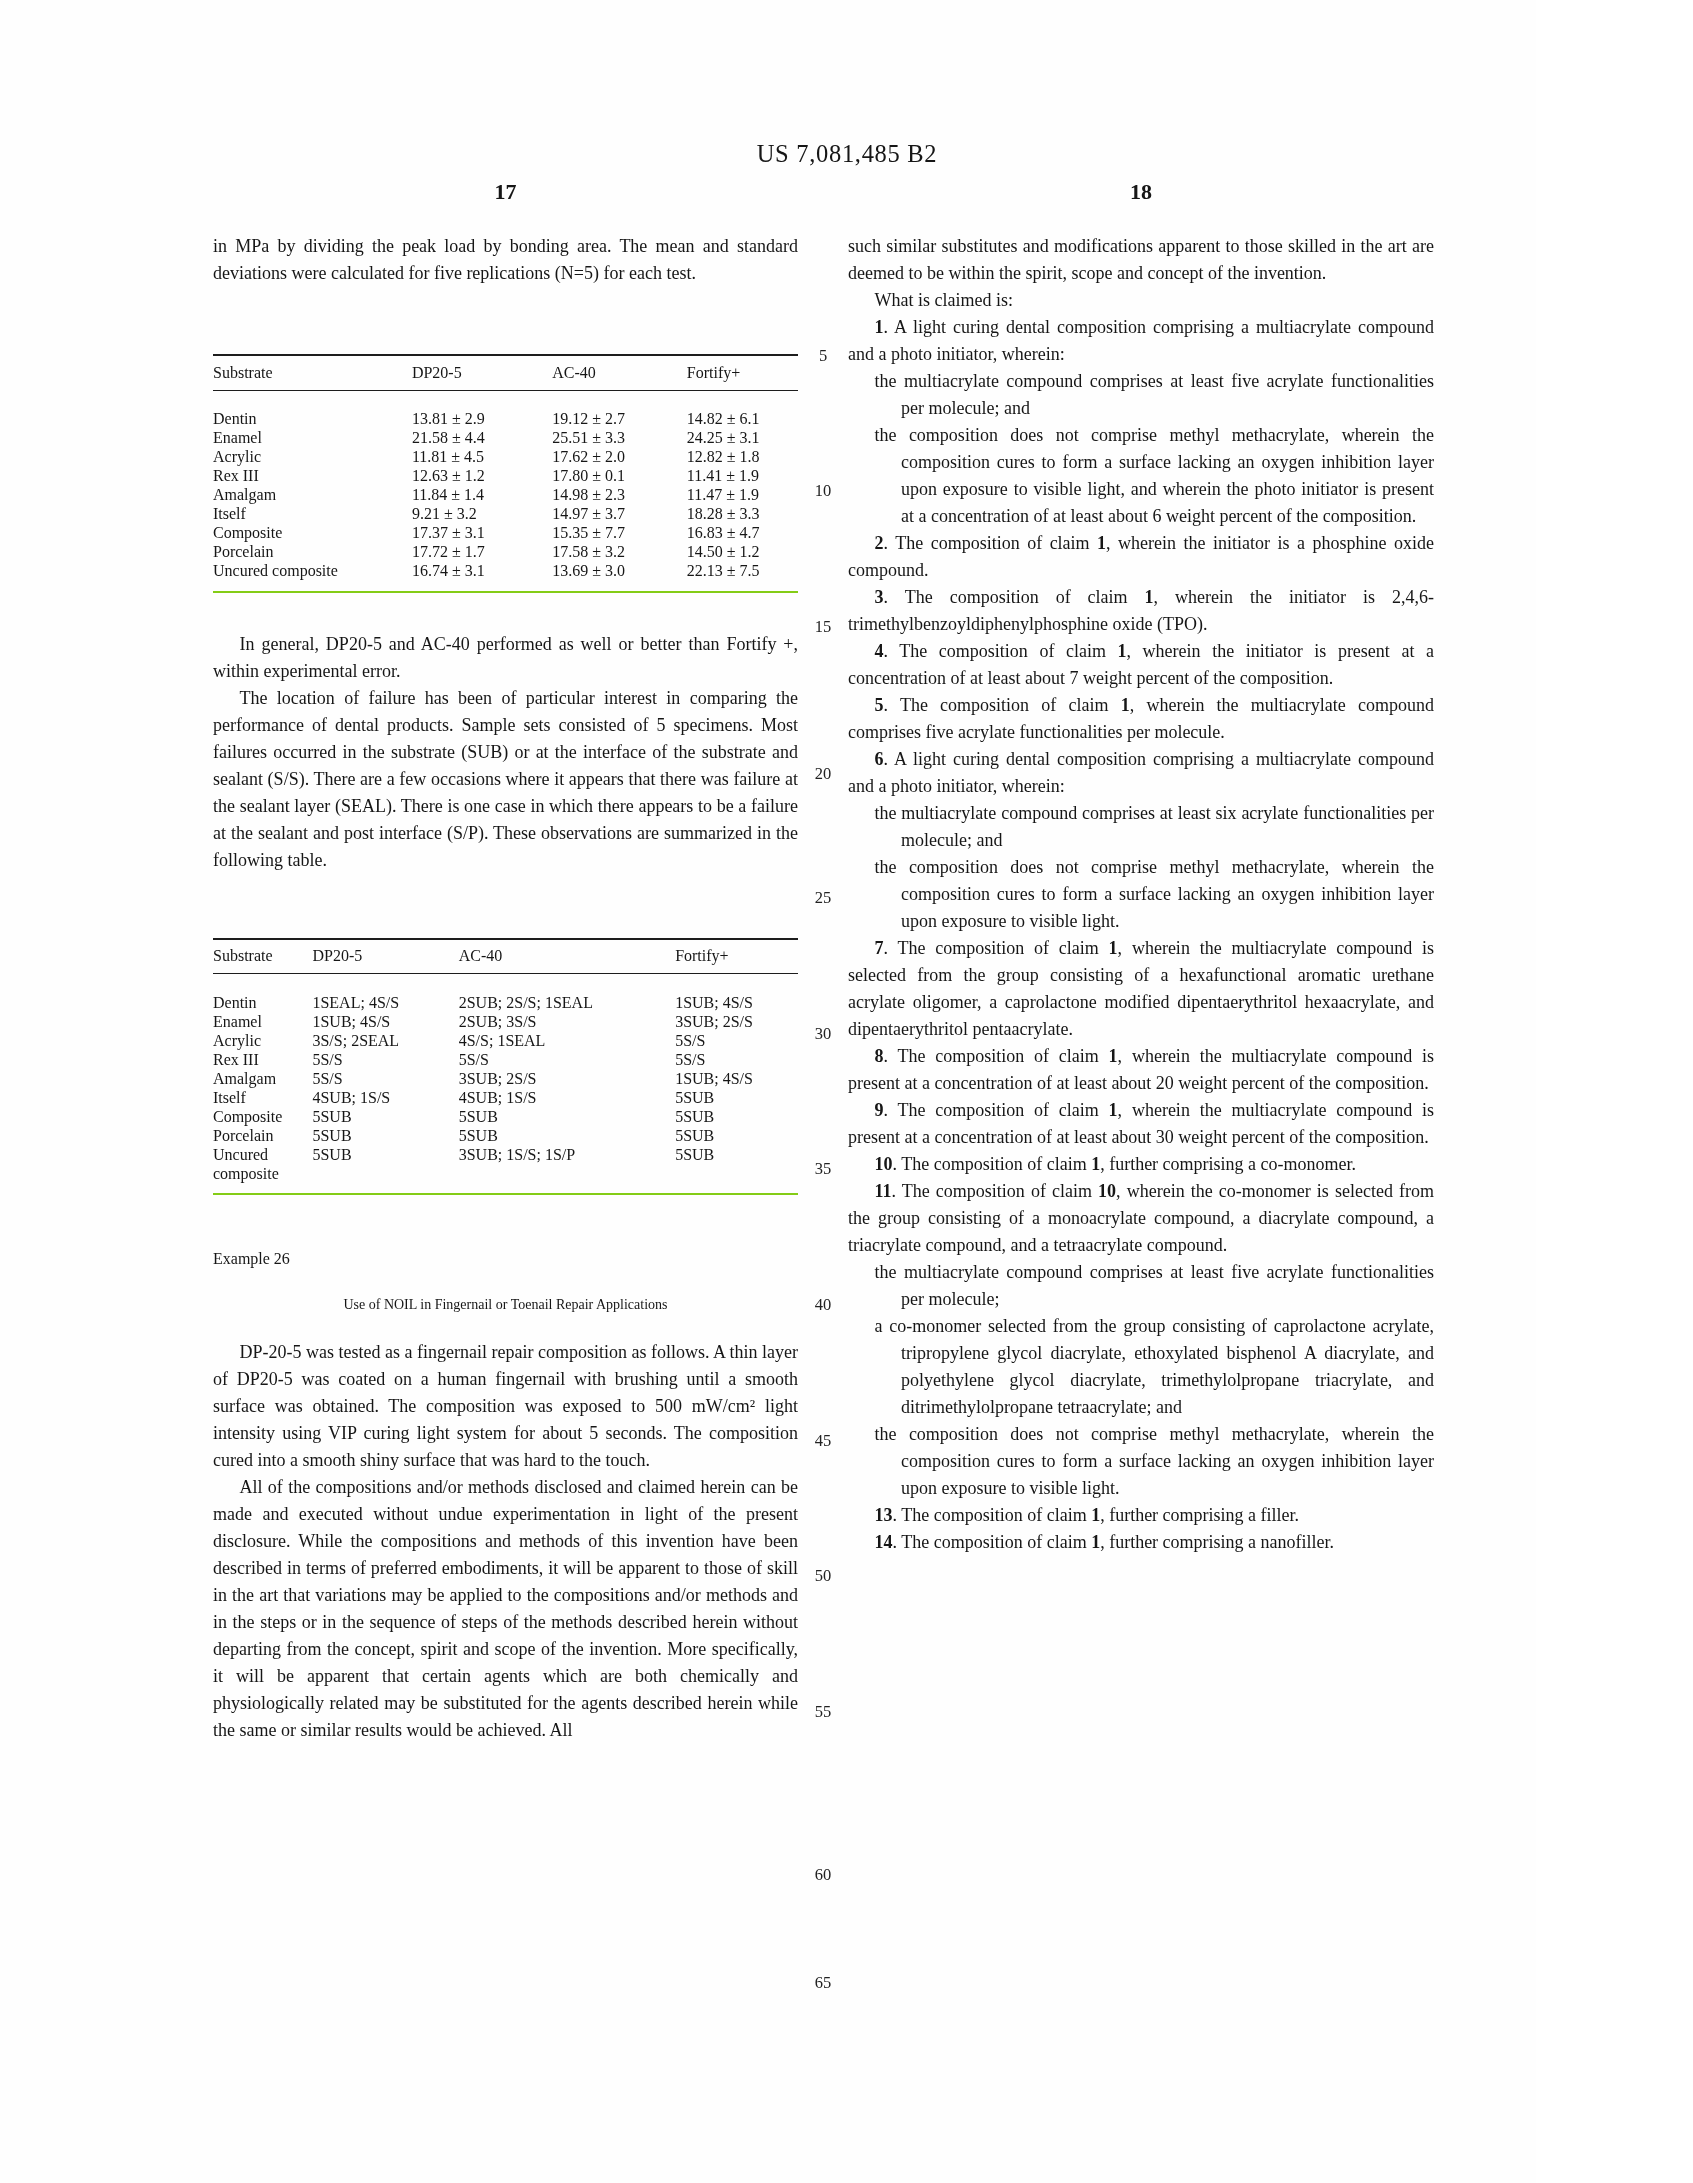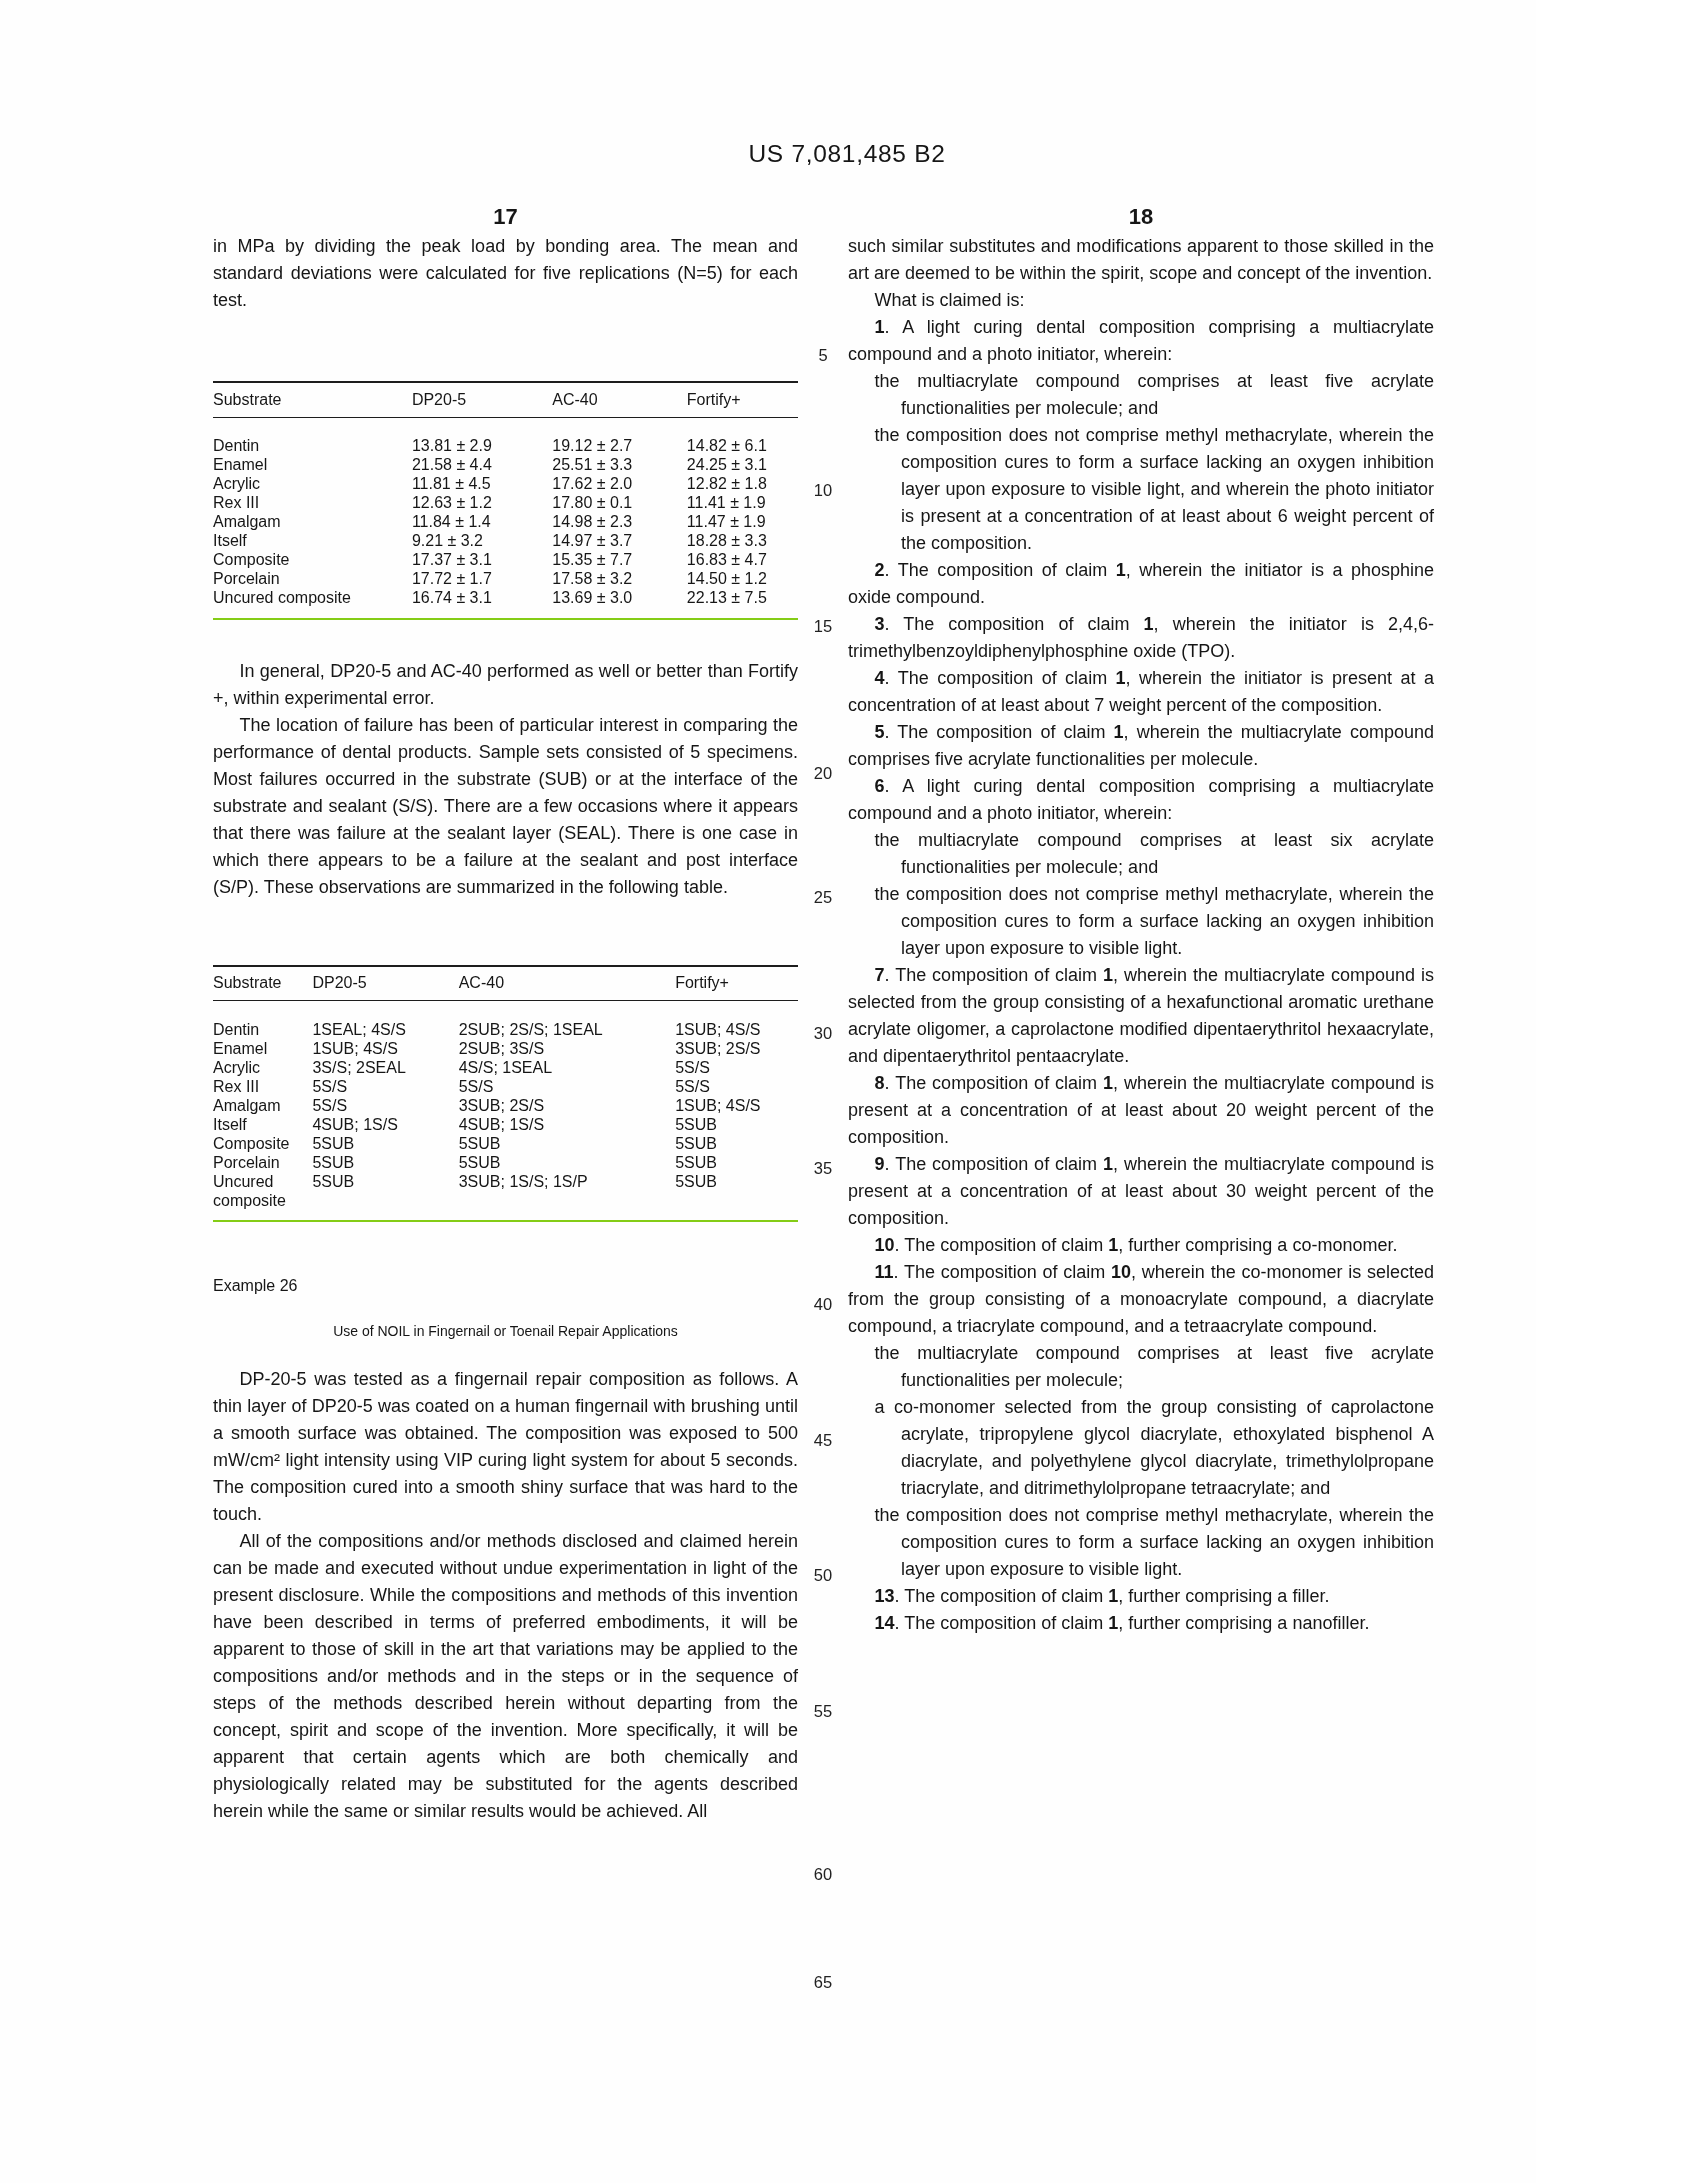--- a/index.html
+++ b/index.html
@@ -6,35 +6,35 @@
     margin: 0;
     padding: 0;
     background: #ffffff;
   }
   .page {
     position: relative;
     width: 1536px;
     height: 2183px;
     background: #fefefe;
     color: #161616;
-    font-family: Liberation Sans, sans-serif;
+    font-family: Liberation Serif, serif;
     overflow: hidden;
   }
   .patent-number {
     position: absolute;
     top: 140px;
     left: 0;
     width: 1694px;
     text-align: center;
     font-size: 24.5px;
     letter-spacing: 0.7px;
   }
   .col-number {
     position: absolute;
-    top: 204px;
+    top: 179px;
     font-size: 22px;
     font-weight: bold;
     text-align: center;
   }
   .col-number-left { left: 213px; width: 585px; }
   .col-number-right { left: 848px; width: 586px; }
 
   .column {
     position: absolute;
     top: 233px;

